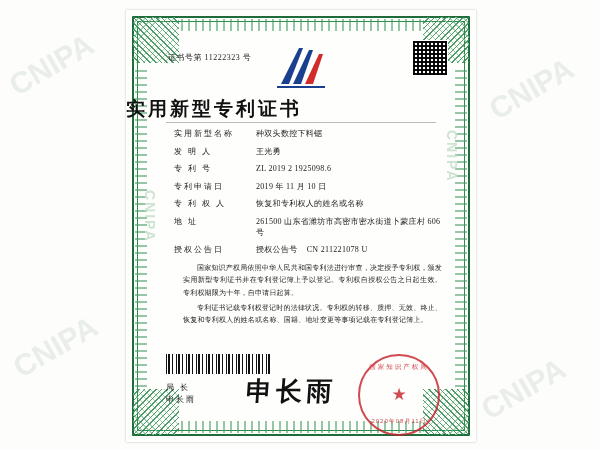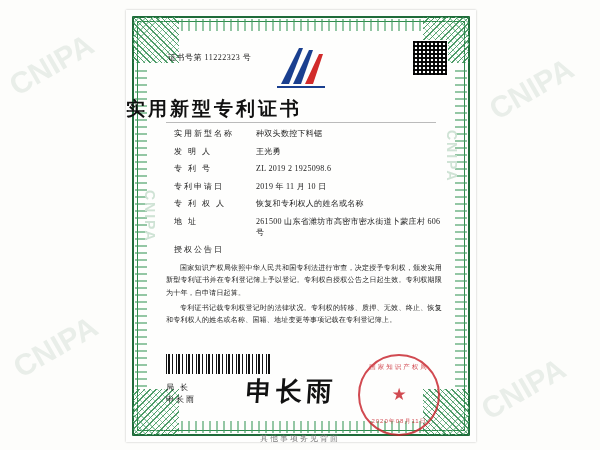--- a/index.html
+++ b/index.html
@@ -107,21 +107,21 @@
   .row.two .val{display:flex;}
   .row.two .val .c1{width:110px;}
   .row.two .val .c2{flex:1;}
 
   
   .para{
     position:absolute;left:40px;right:34px;top:252px;
     font-size:7px;line-height:1.75;color:#1d1d1d;text-align:justify;
     letter-spacing:.2px;
   }
-  .para p{margin:0 0 3px 0;text-indent:14px;}
+  .para p{margin:0 0 3px 17px;text-indent:14px;}
 
   
   .barcode{
     position:absolute;left:40px;top:344px;width:104px;height:20px;
     background:repeating-linear-gradient(90deg,#111 0 1px,#fff 1px 2px,#111 2px 4px,#fff 4px 6px,#111 6px 7px,#fff 7px 10px);
   }
   
   .sig-labels{position:absolute;left:40px;top:372px;font-size:8px;line-height:1.5;letter-spacing:2px;color:#111;}
   .sig-script{
     position:absolute;left:120px;top:364px;
@@ -218,20 +218,25 @@
           <div class="lab">专 利 权 人</div>
           <div class="val">恢复和专利权人的姓名或名称</div>
         </div>
       <div class="row">
           <div class="lab">地 址</div>
           <div class="val">261500 山东省潍坊市高密市密水街道卜蒙庄村 606 号</div>
         </div>
       <div class="row two">
         <div class="lab">授权公告日</div>
         <div class="val">
+          <span class="c2">
+            <span>授权公告号</span>
+            &nbsp;&nbsp;
+            <span>CN 211221078 U</span>
+          </span>
         </div>
       </div>
     </div>
 
     <div class="para">
       <p>国家知识产权局依照中华人民共和国专利法进行审查，决定授予专利权，颁发实用新型专利证书并在专利登记簿上予以登记。专利权自授权公告之日起生效。专利权期限为十年，自申请日起算。</p>
       <p>专利证书记载专利权登记时的法律状况。专利权的转移、质押、无效、终止、恢复和专利权人的姓名或名称、国籍、地址变更等事项记载在专利登记簿上。</p>
     </div>
 
     <div class="barcode"></div>
@@ -243,14 +248,13 @@
     <div class="sig-script">申长雨</div>
 
     <div class="seal">
       <div class="txt-top">国家知识产权局</div>
       <div class="star">★</div>
       <div class="txt-bot">2020年08月11日</div>
     </div>
 
   </div>
 
-  <div class="bottom-note">其他事项务见背面</div>
 </div>
 
 </body></html>

